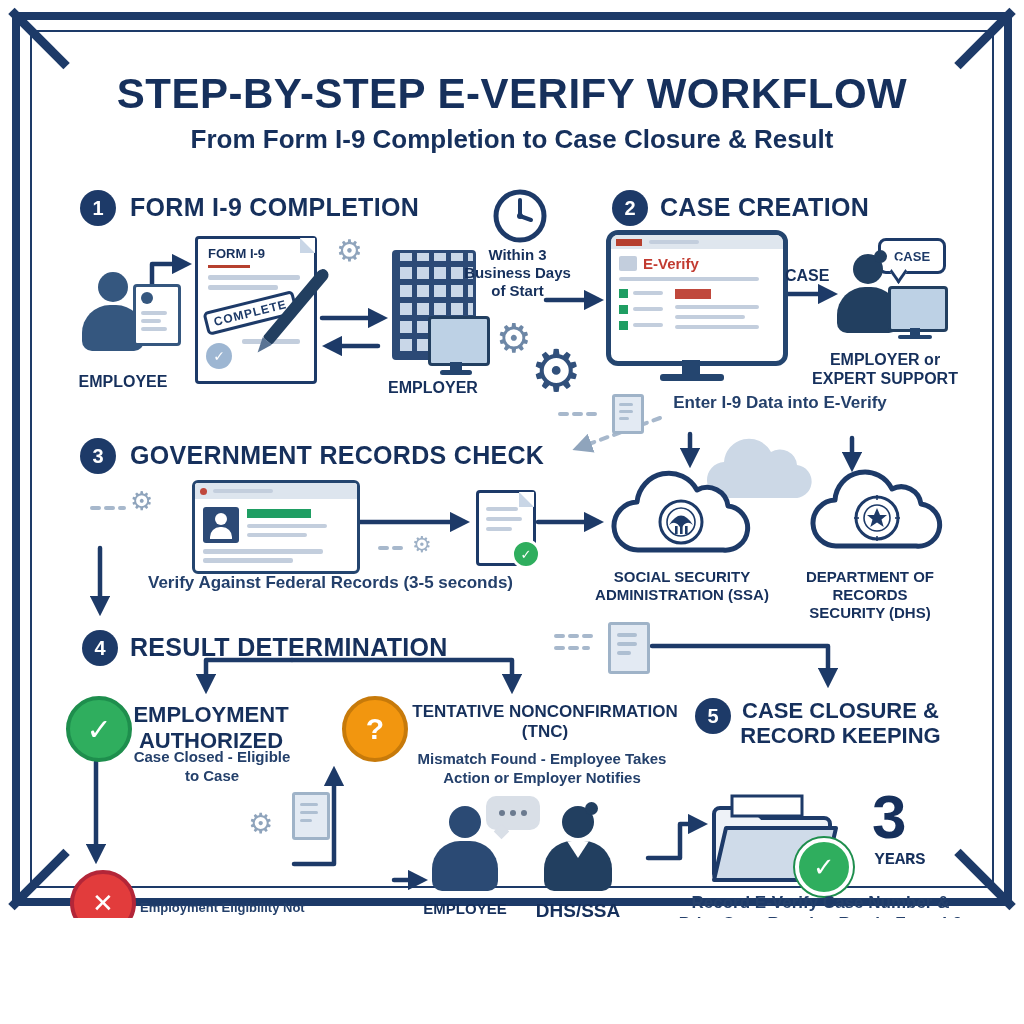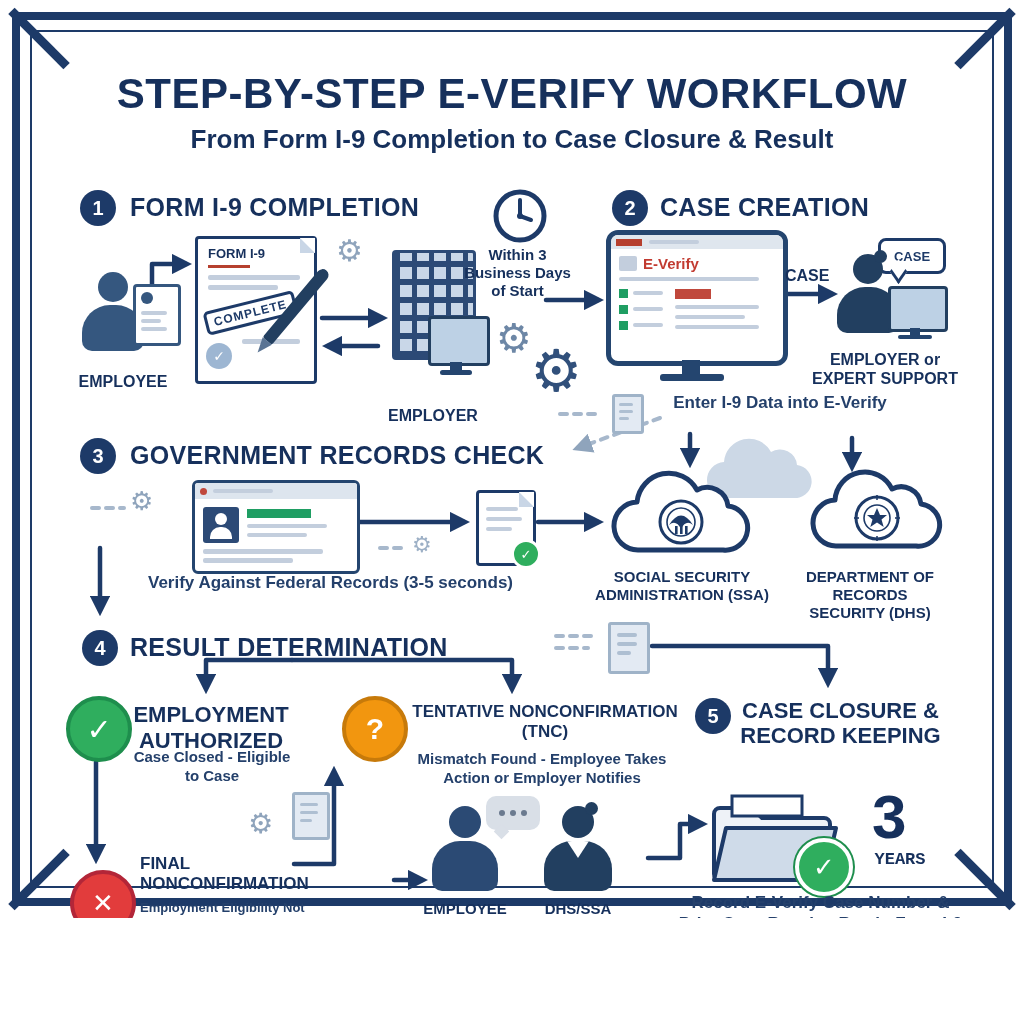--- a/index.html
+++ b/index.html
@@ -146,21 +146,21 @@
   <div class="pen" style="left:286px;top:258px;">
     <div class="pen-body"></div>
     <div class="pen-tip"></div>
   </div>
   <div class="gear" style="left:336px;top:236px;font-size:30px;">⚙</div>
 
   <div class="building" style="left:392px;top:250px;width:78px;height:104px;"></div>
   <div class="pc" style="left:428px;top:316px;width:56px;height:44px;"></div>
   <div class="stand-neck" style="left:450px;top:362px;width:12px;height:8px;"></div>
   <div class="stand-base" style="left:440px;top:370px;width:32px;height:5px;"></div>
-  <div class="label" style="left:368px;top:378px;width:130px;margin-top:28px;">EMPLOYER</div>
+  <div class="label" style="left:368px;top:378px;width:130px;">EMPLOYER</div>
 
   <svg class="layer" style="left:492px;top:188px;" width="56" height="56" viewBox="0 0 56 56">
     <circle cx="28" cy="28" r="24" fill="#fff" stroke="#1d3a68" stroke-width="5"></circle>
     <line x1="28" y1="28" x2="28" y2="12" stroke="#1d3a68" stroke-width="4" stroke-linecap="round"></line>
     <line x1="28" y1="28" x2="39" y2="32" stroke="#1d3a68" stroke-width="4" stroke-linecap="round"></line>
     <circle cx="28" cy="28" r="3" fill="#1d3a68"></circle>
   </svg>
   <div class="label" style="left:455px;top:246px;width:125px;font-size:15px;">Within 3 Business Days of Start</div>
   <div class="gear" style="left:496px;top:318px;font-size:40px;color:#6d87a6;">⚙</div>
   <div class="gear" style="left:530px;top:342px;font-size:58px;color:#31507b;">⚙</div>
@@ -284,21 +284,20 @@
 
   <div class="circle-badge" style="left:342px;top:696px;width:58px;height:58px;background:var(--orange);border:4px solid #c77a0a;font-size:30px;">
       <span>?</span>
     </div>
   <div class="label" style="left:405px;top:702px;width:280px;font-size:17px;">TENTATIVE NONCONFIRMATION (TNC)</div>
   <div class="caption" style="left:398px;top:750px;width:288px;text-align:center;font-size:15px;">Mismatch Found - Employee Takes Action or Employer Notifies</div>
 
   <div class="circle-badge" style="left:70px;top:870px;width:58px;height:58px;background:var(--alert);border:4px solid #b32638;font-size:26px;">
       <span>✕</span>
     </div>
-  <div class="label" style="left:140px;top:854px;width:215px;font-size:17px;text-align:left;">FINAL NONCONFIRMATION</div>
   <div class="caption" style="left:140px;top:900px;width:200px;font-size:13px;">Employment Eligibility Not Confirmed</div>
 
   <div class="gear" style="left:248px;top:810px;font-size:28px;">⚙</div>
   <div class="mini-doc" style="left:292px;top:792px;width:32px;height:42px;">
     <div class="dline" style="left:5px;top:8px;width:18px;height:3px;"></div>
     <div class="dline" style="left:5px;top:16px;width:18px;height:3px;"></div>
     <div class="dline" style="left:5px;top:24px;width:12px;height:3px;"></div>
   </div>
 
   <div class="person" style="left:430px;top:806px;width:70px;--pc:#2b4a74;">
@@ -312,21 +311,21 @@
   </div>
   <div class="person" style="left:542px;top:806px;width:72px;--pc:#223f60;">
     <div class="p-head" style="width:32px;height:32px;">
         <div class="p-bun"></div>
       </div>
     <div class="p-body" style="width:68px;height:50px;">
         <div class="p-collar"></div>
       </div>
   </div>
   <div class="label" style="left:415px;top:900px;width:100px;font-size:15px;">EMPLOYEE</div>
-  <div class="label" style="left:522px;top:900px;width:112px;font-size:15px;">DHS/SSA</div>
+  <div class="label" style="left:522px;top:900px;width:112px;font-size:19px;">DHS/SSA</div>
   <div class="label" style="left:505px;top:920px;width:148px;font-size:13px;">REPRESENTATION</div>
 
   <div class="badge" style="left:695px;top:698px;">5</div>
   <div class="label" style="left:738px;top:698px;width:205px;font-size:22px;line-height:1.15;">CASE CLOSURE &amp; RECORD KEEPING</div>
 
   <svg class="layer" style="left:710px;top:782px;" width="132" height="104" viewBox="0 0 132 104">
     <path d="M10,26 h32 l10,10 h62 a6,6 0 0 1 6,6 v50 a6,6 0 0 1 -6,6 H10 a6,6 0 0 1 -6,-6 V32 a6,6 0 0 1 6,-6 Z" fill="#eef2f7" stroke="#1d3a68" stroke-width="4" stroke-linejoin="round"></path>
     <rect x="22" y="14" width="70" height="20" fill="#fff" stroke="#1d3a68" stroke-width="3"></rect>
     <path d="M16,46 H126 L114,98 H4 Z" fill="#cfdbe9" stroke="#1d3a68" stroke-width="4" stroke-linejoin="round"></path>
   </svg>

